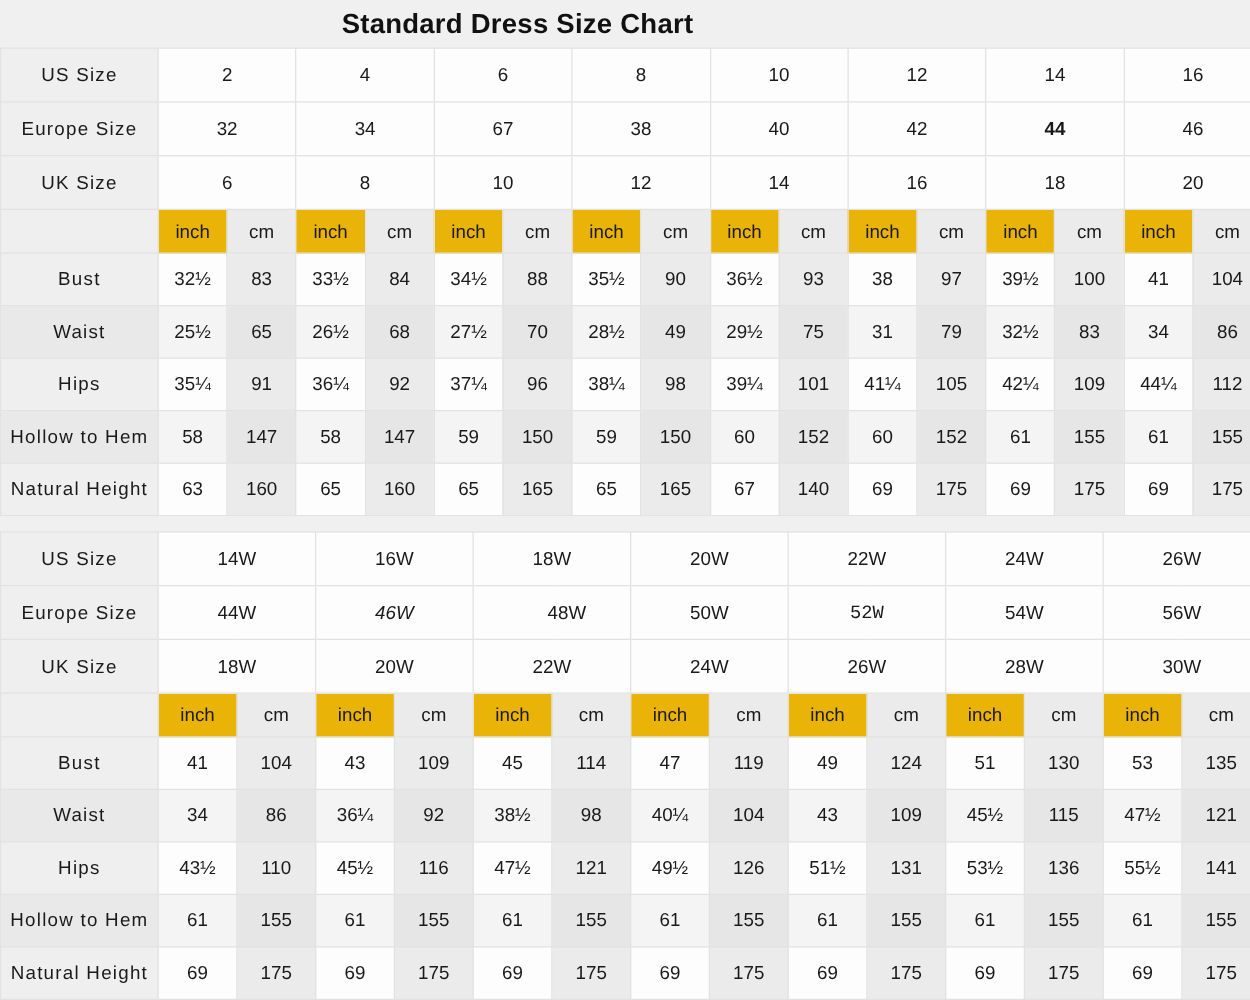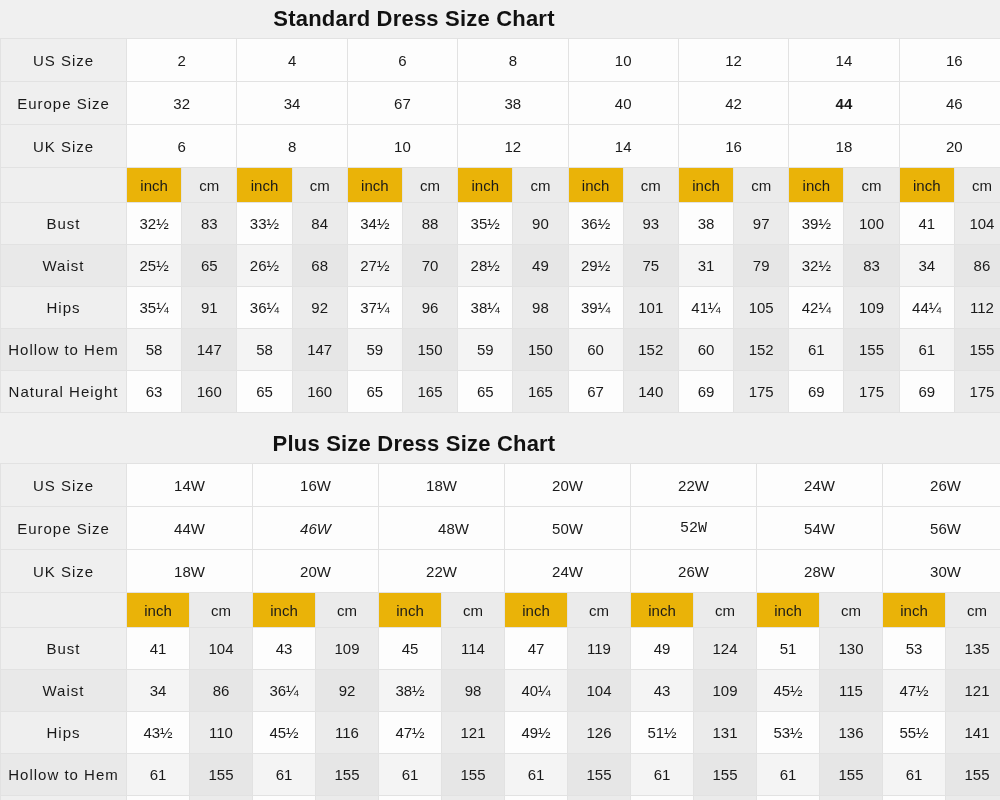--- a/index.html
+++ b/index.html
@@ -209,21 +209,20 @@
             <td class="val-inch">69</td>
             <td class="val-cm">175</td>
           </tr>
         </tbody>
     </table>
   </div>
 
   <div class="gap"></div>
 
   <div class="chart-block">
-    <div class="chart-title">Plus Size Dress Size Chart</div>
     <table class="size-table">
       <tbody>
           <tr class="r-size">
             <td class="rowlabel" style="width: 125px;">US  Size</td>
             <td class="sizecell" colspan="2" style="width: 125px;">14W</td>
             <td class="sizecell" colspan="2" style="width: 125px;">16W</td>
             <td class="sizecell" colspan="2" style="width: 125px;">18W</td>
             <td class="sizecell" colspan="2" style="width: 125px;">20W</td>
             <td class="sizecell" colspan="2" style="width: 125px;">22W</td>
             <td class="sizecell" colspan="2" style="width: 125px;">24W</td>

